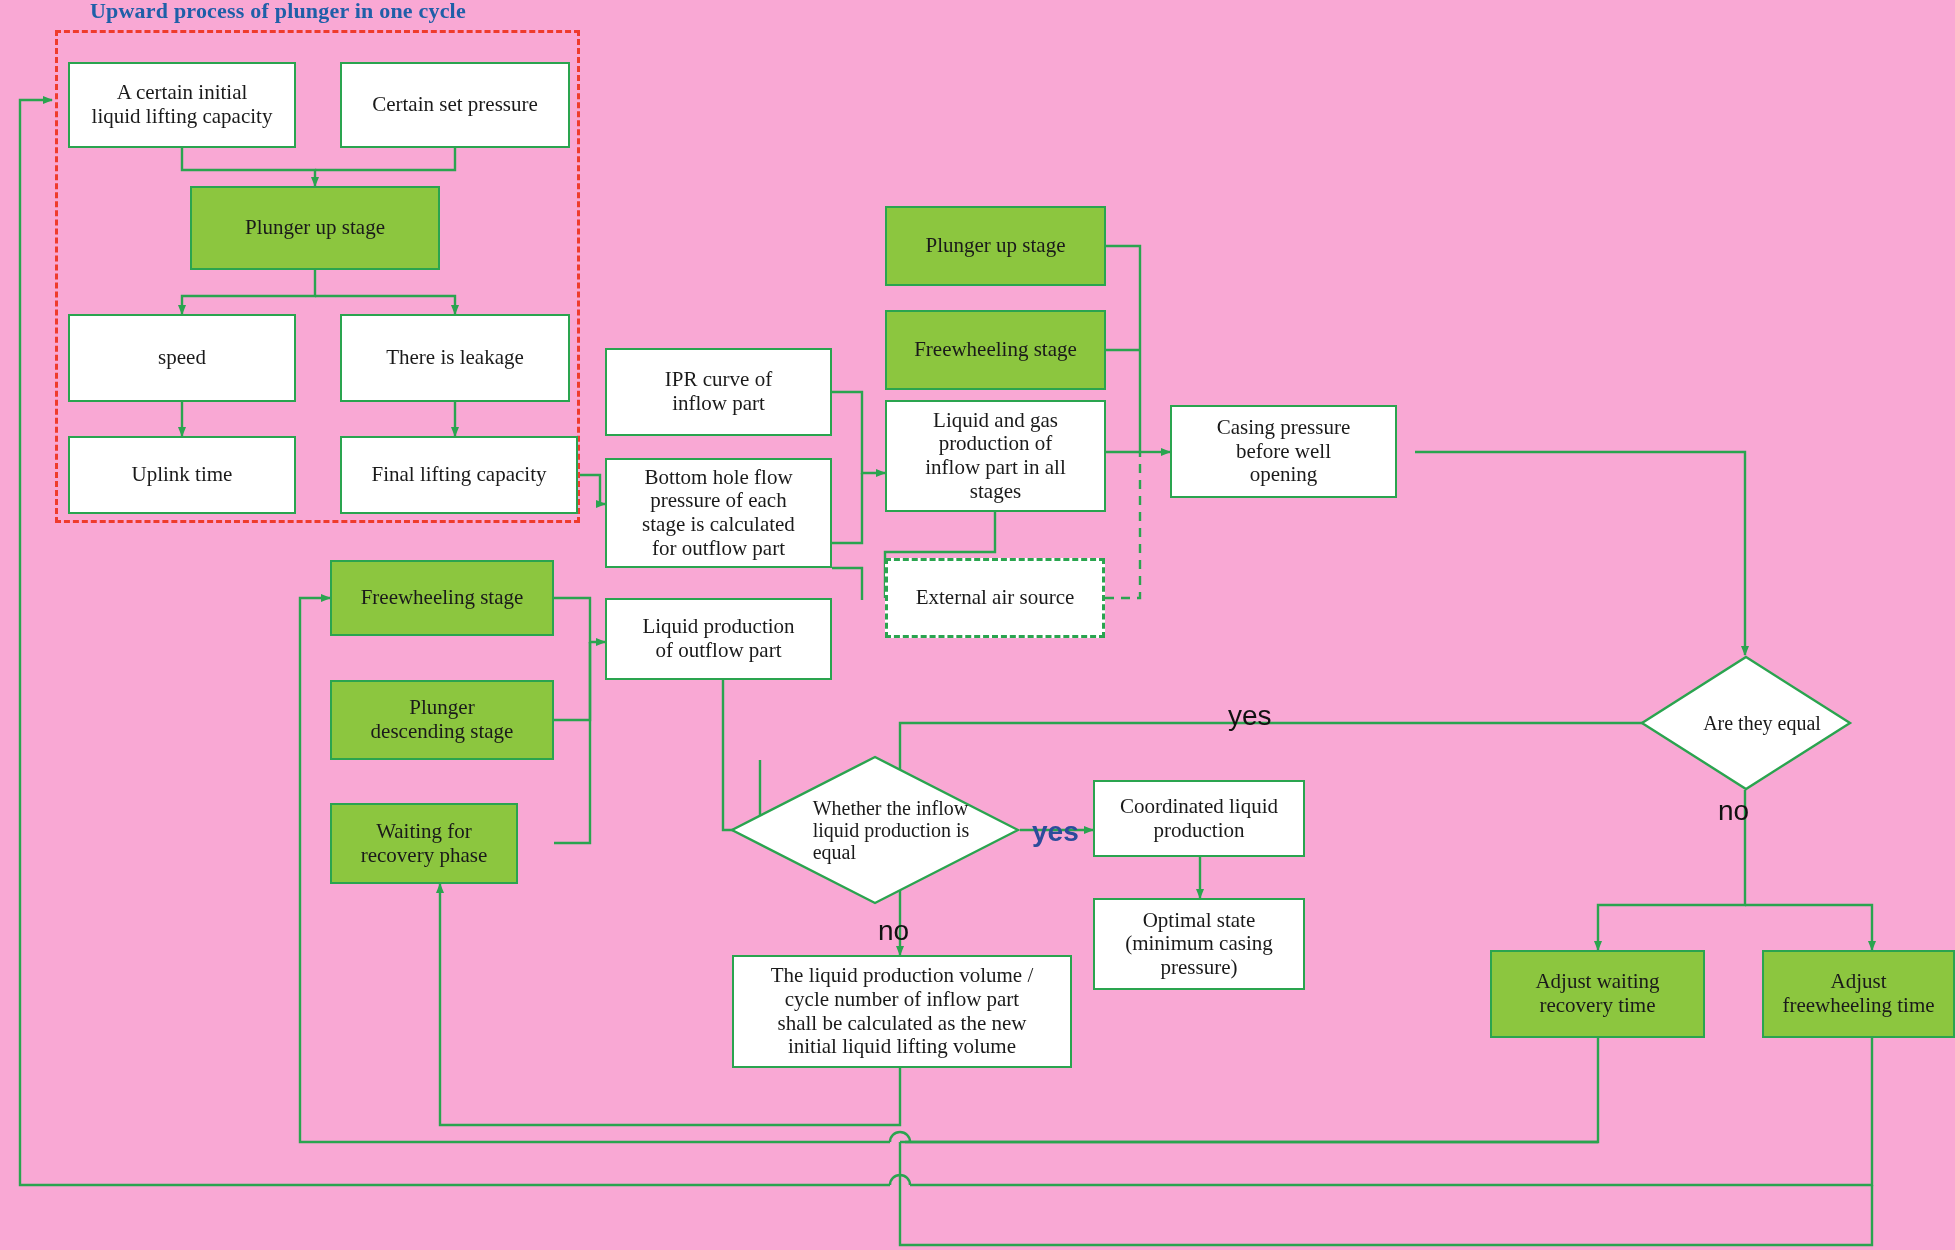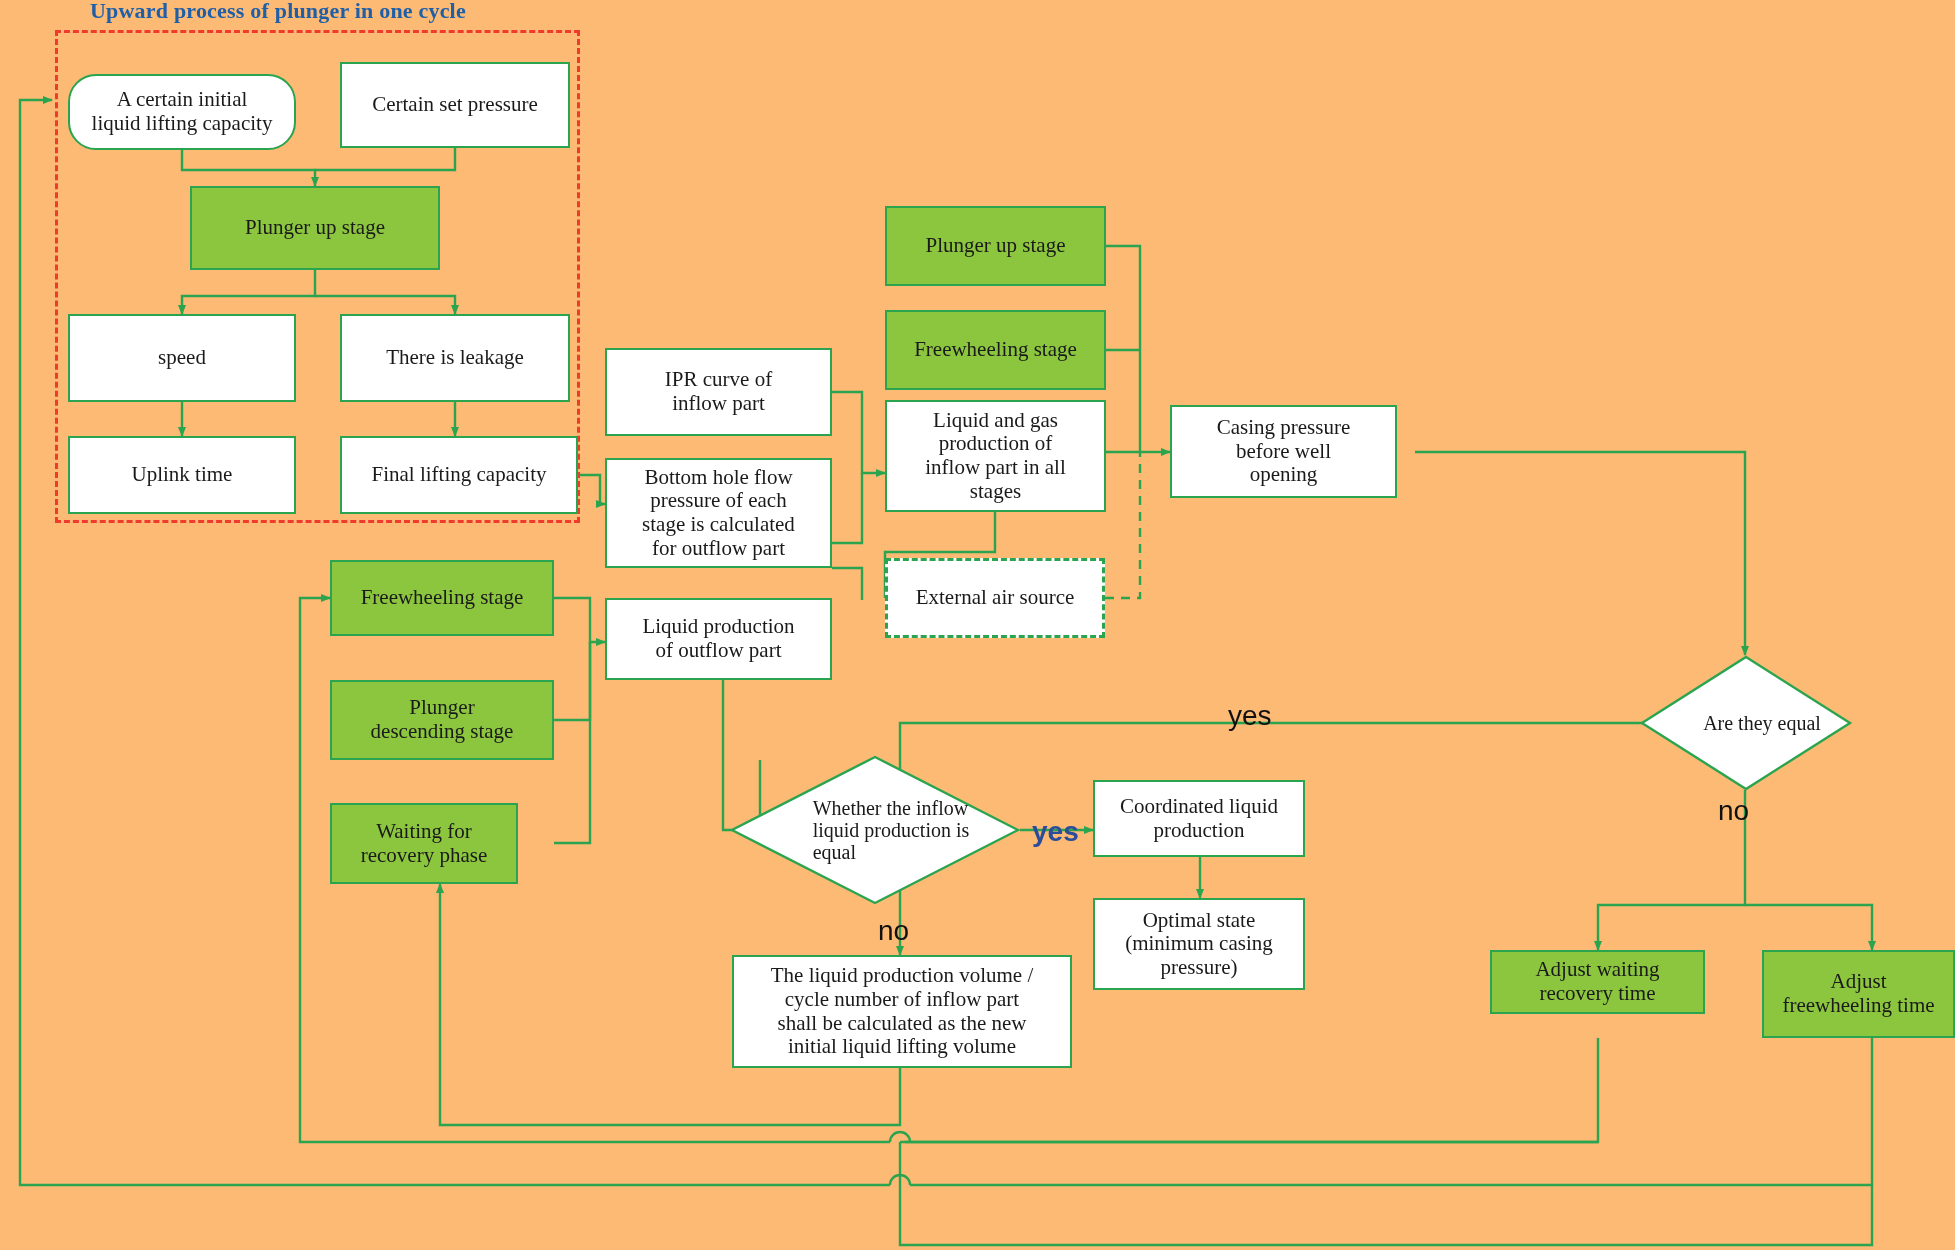--- a/index.html
+++ b/index.html
@@ -1,17 +1,17 @@
 <!DOCTYPE html>
 <html><head>
 <meta charset="utf-8">
 <style>
   html,body{margin:0;padding:0;background:#ffffff;}
   body{font-family:"Liberation Serif", serif;}
-  #stage{position:relative;width:1955px;height:1250px;overflow:hidden;background:#fdba74;}
+  #stage{position:relative;width:1955px;height:1250px;overflow:hidden;background:#f9a8d4;}
 
   .title{
     position:absolute;font-family:"Liberation Serif",serif;font-weight:bold;
     color:#1f5fa8;font-size:22px;letter-spacing:.2px;white-space:nowrap;
   }
 
   .node{
     position:absolute;box-sizing:border-box;border:2px solid #2aa44f;
     display:flex;align-items:center;justify-content:center;text-align:center;
     font-family:"Liberation Serif",serif;color:#1a1a1a;line-height:1.12;
@@ -121,21 +121,21 @@
 
       <path d="M900,1142 L900,1245 L1872,1245 L1872,1185"></path>
 
     </g>
   </svg>
 
   <div class="title" style="left:90px; top:-2px;">Upward process of plunger in one cycle</div>
 
   <div class="group-dash" style="left:55px; top:30px; width:525px; height:493px;"></div>
 
-  <div class="node" style="left:68px; top:74px; width:228px; height:76px;border-radius:28px;">A certain initial<br>liquid lifting capacity</div>
+  <div class="node" style="left:68px; top:62px; width:228px; height:86px;">A certain initial<br>liquid lifting capacity</div>
 
   <div class="node" style="left:340px; top:62px; width:230px; height:86px;">Certain set pressure</div>
 
   <div class="node green" style="left:190px; top:186px; width:250px; height:84px;">Plunger up stage</div>
 
   <div class="node" style="left:68px; top:314px; width:228px; height:88px;">speed</div>
 
   <div class="node" style="left:340px; top:314px; width:230px; height:88px;">There is leakage</div>
 
   <div class="node" style="left:68px; top:436px; width:228px; height:78px;">Uplink time</div>
@@ -163,21 +163,21 @@
   <div class="node green" style="left:330px; top:680px; width:224px; height:80px;">Plunger<br>descending stage</div>
 
   <div class="node green" style="left:330px; top:803px; width:188px; height:81px;">Waiting for<br>recovery phase</div>
 
   <div class="node" style="left:1093px; top:780px; width:212px; height:77px;">Coordinated liquid<br>production</div>
 
   <div class="node" style="left:1093px; top:898px; width:212px; height:92px;text-align:center;">Optimal state<br>(minimum casing<br>pressure)</div>
 
   <div class="node" style="left:732px; top:955px; width:340px; height:113px;">The liquid production volume /<br>cycle number of inflow part<br>shall be calculated as the new<br>initial liquid lifting volume</div>
 
-  <div class="node green" style="left:1490px; top:950px; width:215px; height:64px;">Adjust waiting<br>recovery time</div>
+  <div class="node green" style="left:1490px; top:950px; width:215px; height:88px;">Adjust waiting<br>recovery time</div>
 
   <div class="node green" style="left:1762px; top:950px; width:193px; height:88px;">Adjust<br>freewheeling time</div>
 
   <div class="dia-wrap" style="left:730px; top:755px; width:290px; height:150px;">
     <svg width="290" height="150" viewBox="0 0 290 150" xmlns="http://www.w3.org/2000/svg">
       <polygon points="145,2 288,75 145,148 2,75" fill="#ffffff" stroke="#2aa44f" stroke-width="2.4"></polygon>
     </svg>
     <div class="dia-text">Whether the inflow<br>liquid production is<br>equal</div>
   </div>
 

